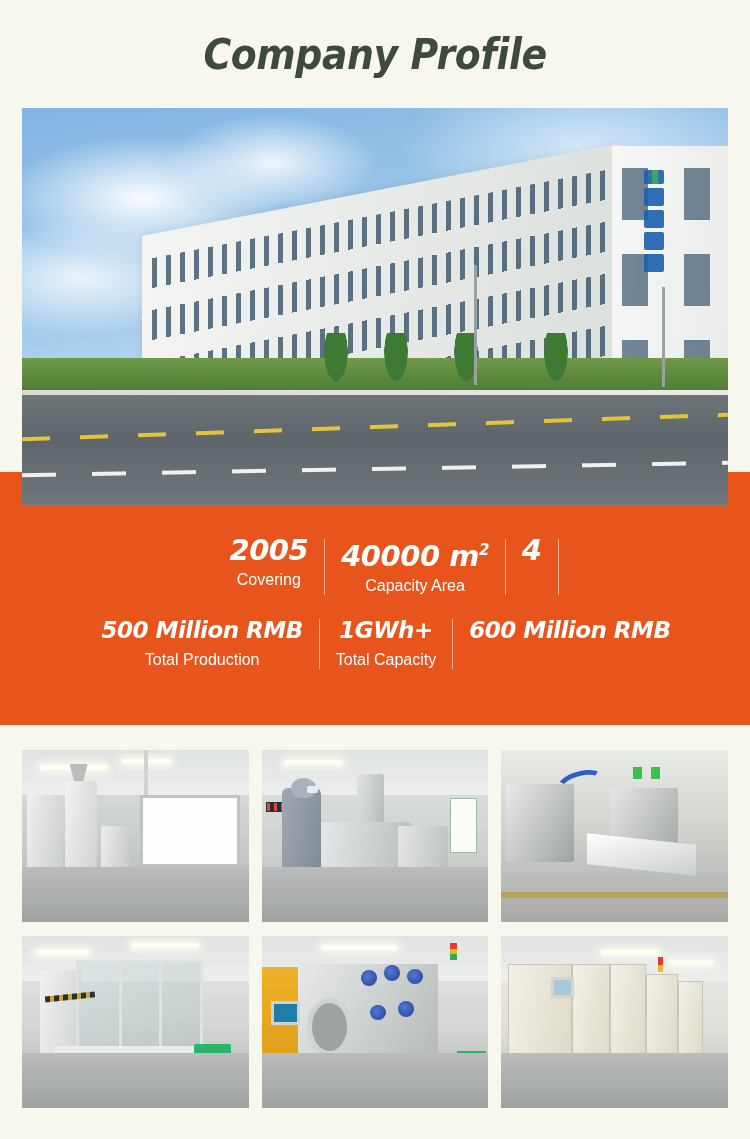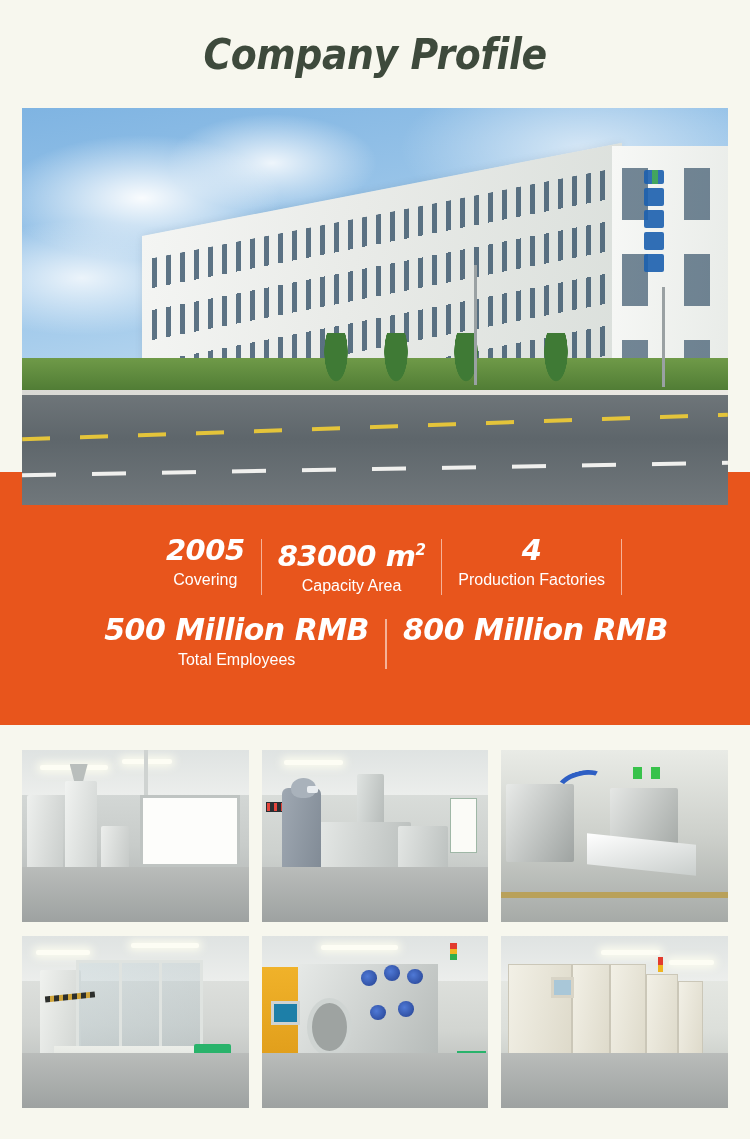--- a/index.html
+++ b/index.html
@@ -128,21 +128,21 @@
     font-style: italic; font-weight: 700;
     font-size: 29px; line-height: 34px; letter-spacing: -0.5px;
     white-space: nowrap;
   }
   .stat .val sup { font-size: 15px; vertical-align: super; }
   .stat .lbl {
     font-family: "Liberation Sans", sans-serif;
     font-size: 16px; line-height: 26px; font-weight: 400;
     white-space: nowrap;
   }
-  .stat.big .val { font-size: 30px; }
+  .stat.big .val { font-size: 23px; }
   .divider {
     width: 1px; align-self: stretch; margin-top: 6px; margin-bottom: 4px;
     background: rgba(255,255,255,.55);
   }
 
   
   .grid {
     position: absolute; left: 22px; top: 750px; width: 706px;
     display: grid; grid-template-columns: repeat(3, 1fr);
     grid-template-rows: 172px 172px; gap: 14px 13px;
@@ -288,40 +288,43 @@
 
   <div class="stats">
 
     <div class="stat-row row1">
       <div class="stat">
         <div class="val">2005</div>
         <div class="lbl">Covering</div>
       </div>
       <div class="divider"></div>
       <div class="stat">
-        <div class="val"><span>83000 m</span><sup>2</sup></div>
+        <div class="val"><span>40000 m</span><sup>2</sup></div>
         <div class="lbl">Capacity Area</div>
       </div>
       <div class="divider"></div>
       <div class="stat">
         <div class="val">4</div>
-        <div class="lbl">Production Factories</div>
       </div>
       <div class="divider"></div>
     </div>
 
     <div class="stat-row row2">
       <div class="stat big">
         <div class="val">500 Million RMB</div>
-        <div class="lbl">Total Employees</div>
-      </div>
-      <div class="divider"></div>
+        <div class="lbl">Total Production</div>
+      </div>
       <div class="divider"></div>
       <div class="stat big">
-        <div class="val">800 Million RMB</div>
+        <div class="val">1GWh+</div>
+        <div class="lbl">Total Capacity</div>
+      </div>
+      <div class="divider"></div>
+      <div class="stat big">
+        <div class="val">600 Million RMB</div>
       </div>
     </div>
 
   </div>
 
   <div class="grid">
 
     <div class="cell c1">
       <div class="ceil"></div>
       <div class="lamp" style="left:8%;top:9%;width:30%"></div>

